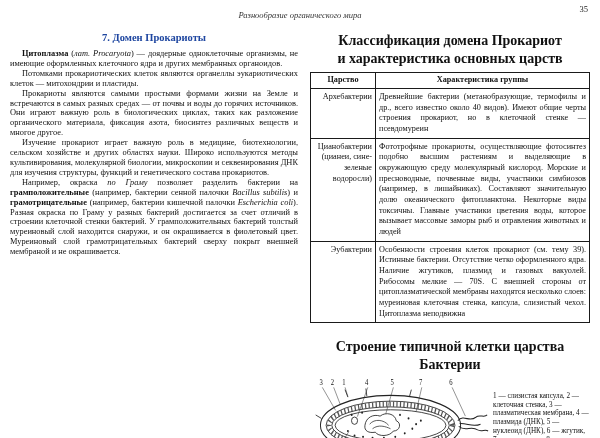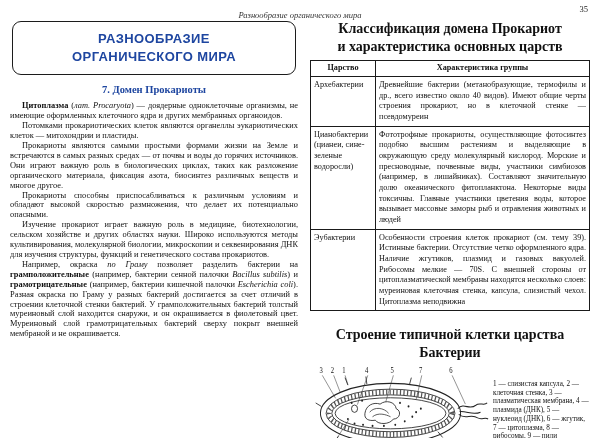--- a/index.html
+++ b/index.html
@@ -3,21 +3,21 @@
 <meta charset="utf-8">
 <style>
   html,body{margin:0;padding:0;background:#e8e8e8;}
   .page{
     position:relative;width:600px;height:438px;box-sizing:border-box;
     margin:0 auto;background:#ffffff;color:#111;
     padding:4px 10px 6px 10px;overflow:hidden;
     font-family:"Liberation Serif", serif;
   }
   
-  .running-head{position:relative;height:13px;text-align:center;margin-bottom:1px;}
+  .running-head{position:relative;height:13px;text-align:center;margin-bottom:13px;}
   .rh-title{font-style:italic;font-size:8.5px;color:#333;}
   .rh-page{position:absolute;right:2px;top:0;font-size:8.5px;color:#222;}
   
   .columns{display:flex;gap:12px;}
   .col-left{width:288px;flex:none;}
   .col-right{width:280px;flex:none;display:flex;flex-direction:column;}
   
   .title-box{
     margin:3px 2px 9px 2px;padding:8px 4px;text-align:center;
     border:1.6px solid #1c1c1c;border-radius:9px;
@@ -40,51 +40,46 @@
     margin:2px 0 4px 0;
   }
   .cls-table{border-collapse:collapse;width:100%;font-size:8.2px;line-height:1.3;}
   .cls-table th{
     border:1px solid #1a1a1a;padding:2px 16px;font-size:8.2px;font-weight:bold;
     text-align:center;vertical-align:middle;
   }
   .cls-table td{
     border:1px solid #1a1a1a;padding:3px 3px;vertical-align:top;text-align:justify;
   }
-  .cls-table td.kingdom{width:58px;text-align:left;}
+  .cls-table td.kingdom{width:58px;text-align:right;}
   .fig-heading{margin-top:15px;margin-bottom:2px;}
   .figure{display:flex;gap:3px;align-items:center;}
   .figure svg{flex:none;}
   .legend{font-size:7.2px;line-height:1.22;width:96px;text-align:left;}
   .fig-num{font-family:"Liberation Serif", serif;font-size:7px;fill:#111;}
   .fig-stroke{stroke:#222;fill:none;}
 </style>
 </head>
 <body>
 
 <div class="page">
 
   <header class="running-head">
     <span class="rh-title">Разнообразие органического мира</span>
     <span class="rh-page">35</span>
   </header>
 
   <div class="columns">
 
     <div class="col-left">
-      <div class="title-box">
-        <div>РАЗНООБРАЗИЕ</div>
-        <div>ОРГАНИЧЕСКОГО МИРА</div>
-      </div>
       <div class="section-heading">7. Домен Прокариоты</div>
       <div class="body-text" id="paragraphs">
           <p><span class="b">Цитоплазма</span><span> (</span><span class="i">лат. Procaryota</span><span>) — доядерные одноклеточные организмы, не имеющие оформленных клеточного ядра и других мембранных органоидов.</span></p>
           <p><span>Потомками прокариотических клеток являются органеллы эукариотических клеток — митохондрии и пластиды.</span></p>
           <p><span>Прокариоты являются самыми простыми формами жизни на Земле и встречаются в самых разных средах — от почвы и воды до горячих источников. Они играют важную роль в биологических циклах, таких как разложение органического материала, фиксация азота, биосинтез различных веществ и многое другое.</span></p>
-          <p><span>Прокариоты способны приспосабливаться к различным условиям и обладают высокой скоростью размножения, что делает их потенциально опасными.</span></p>
           <p><span>Изучение прокариот играет важную роль в медицине, биотехнологии, сельском хозяйстве и других областях науки. Широко используются методы культивирования, молекулярной биологии, микроскопии и секвенирования ДНК для изучения структуры, функций и генетического состава прокариотов.</span></p>
           <p><span>Например, окраска </span><span class="i">по Граму</span><span> позволяет разделить бактерии на </span><span class="b">грамположительные</span><span> (например, бактерии сенной палочки </span><span class="i">Bacillus subtilis</span><span>) и </span><span class="b">грамотрицательные</span><span> (например, бактерии кишечной палочки </span><span class="i">Escherichia coli</span><span>). Разная окраска по Граму у разных бактерий достигается за счет отличий в строении клеточной стенки бактерий. У грамположительных бактерий толстый муреиновый слой находится снаружи, и он окрашивается в фиолетовый цвет. Муреиновый слой грамотрицательных бактерий сверху покрыт внешней мембраной и не окрашивается.</span></p>
         </div>
     </div>
 
     <div class="col-right">
       <div class="col-heading">
         <span>Классификация домена Прокариот</span><br>
         <span>и характеристика основных царств</span>
       </div>

